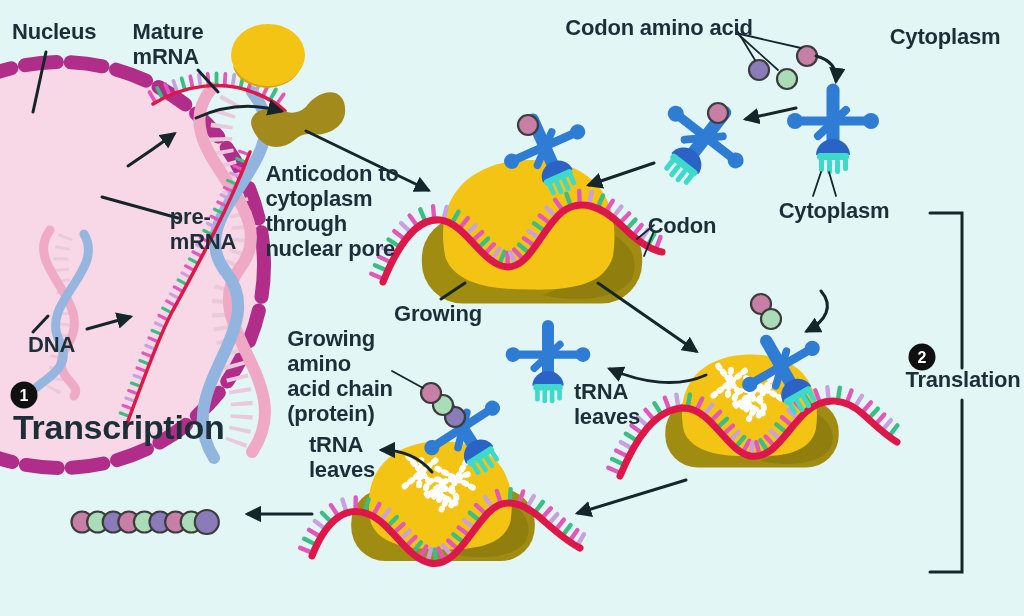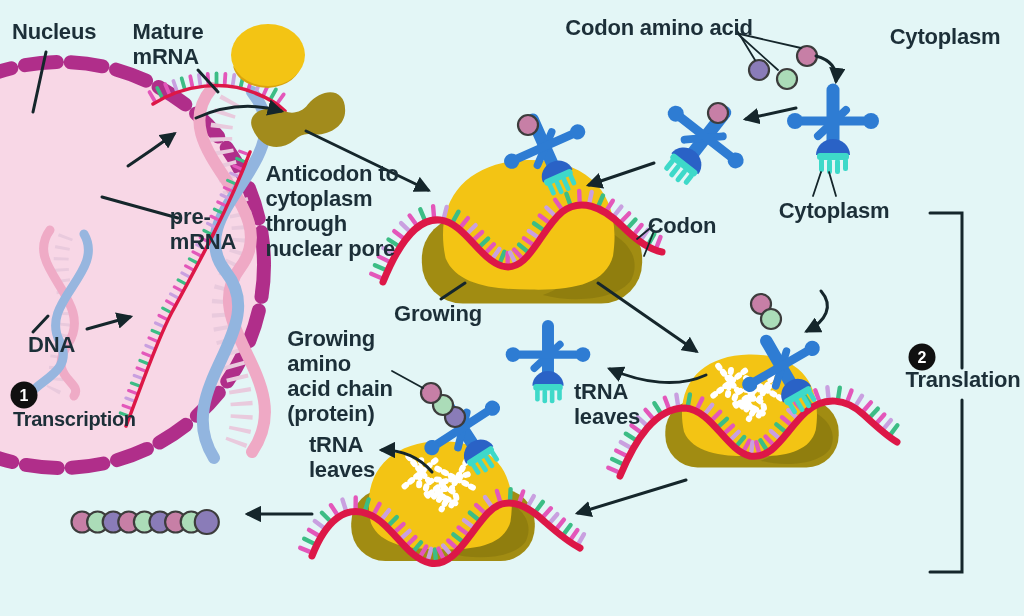--- a/index.html
+++ b/index.html
@@ -2,21 +2,21 @@
 <html style="--background: #e3f6f6; --text: #1c2f38; --nucleus_fill: #f8d7e6; --envelope: #b02e8a; --dna_pink: #efa9c5; --dna_blue: #92b5df; --rung: #e9cadd; --mrna_red: #dd1747; --ribosome_yellow: #f3c414; --ribosome_olive: #a18c12; --ribosome_olive_dark: #7c6c0c; --pore_olive: #a28b1c; --trna_blue: #2e7cd3; --trna_foot: #2a62c6; --anticodon_teal: #3ed9c9; --ghost: #ffffff; --amino_pink: #c77fa6; --amino_green: #abdcb8; --amino_purple: #8a7cb8; --amino_outline: #3c3c3c; --badge_bg: #101010; --badge_text: #ffffff; --arrow: #15262b;"><head>
 <meta charset="utf-8">
 <style>
   html,body{margin:0;padding:0;}
   .stage{position:relative;width:1024px;height:616px;background:var(--background,#e3f6f6);
          font-family:"Liberation Sans",sans-serif;overflow:hidden;}
   .stage svg{position:absolute;left:0;top:0;}
   .lbl{position:absolute;color:var(--text,#1c2f38);font-weight:700;font-size:22px;
        line-height:1.13;white-space:pre-line;letter-spacing:-0.2px;}
   .c{transform:translate(-50%,-50%);}
-  .big{font-size:20px;letter-spacing:-0.3px;}
+  .big{font-size:34px;letter-spacing:-0.3px;}
   .badge{position:absolute;width:27px;height:27px;border-radius:50%;
          background:var(--badge_bg,#101010);color:var(--badge_text,#fff);
          font-weight:700;font-size:16px;display:flex;align-items:center;justify-content:center;
          transform:translate(-50%,-50%);}
   
   .env{fill:var(--nucleus_fill);stroke:var(--envelope);}
   .dnaP{stroke:var(--dna_pink);fill:none;stroke-linecap:round;}
   .dnaB{stroke:var(--dna_blue);fill:none;stroke-linecap:round;}
   .rung{stroke:var(--rung);fill:none;}
   .mrna{stroke:var(--mrna_red);fill:none;stroke-linecap:round;}

